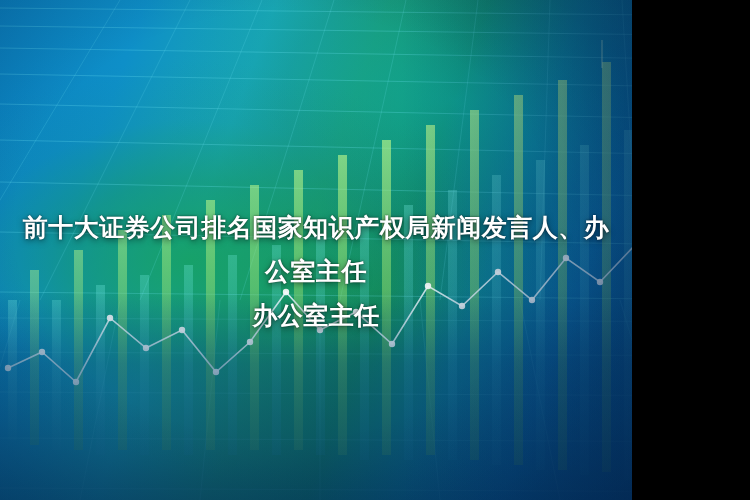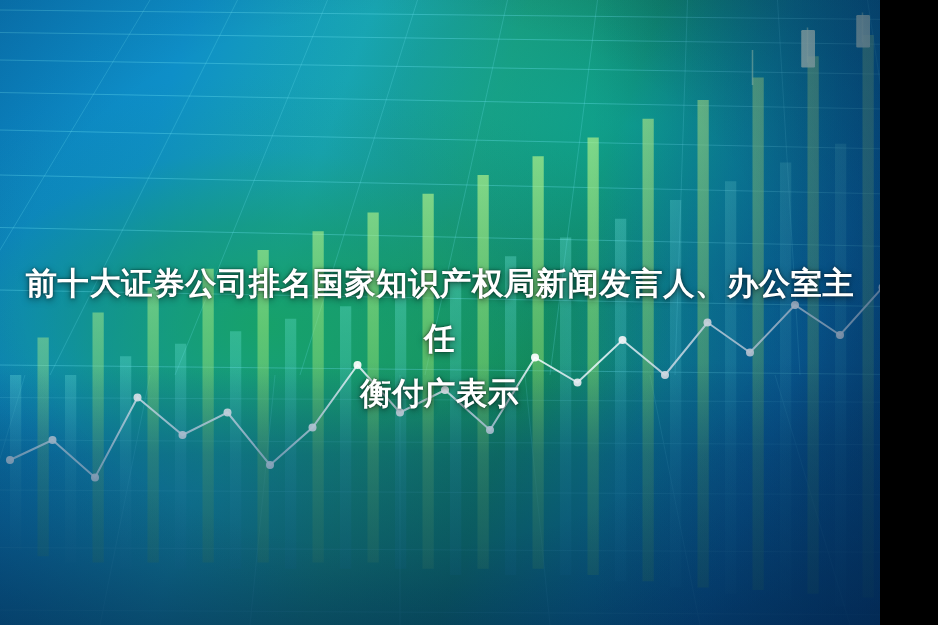--- a/index.html
+++ b/index.html
@@ -2,21 +2,21 @@
 <html><head>
 <meta charset="utf-8">
 <style>
   html, body {
     margin: 0;
     padding: 0;
     background: #000;
   }
   #stage {
     position: relative;
-    width: 704px;
+    width: 632px;
     height: 500px;
     overflow: hidden;
     font-family: "Liberation Sans", sans-serif;
   }
 
   
   .bg-base {
     position: absolute;
     inset: 0;
     background: linear-gradient(110deg, #0a7fbf 0%, #0e8fc8 18%, #1aa8b0 34%, #1c9d6a 48%, #138a55 60%, #0d7f8f 72%, #0a6ea8 84%, #074f86 100%);
@@ -222,16 +222,16 @@
       <circle cx="740" cy="252" r="3.2"></circle>
     </g>
   </svg>
 
   <div class="bg-dark-bottom"></div>
   <div class="bg-dark-right"></div>
   <div class="vignette"></div>
 
   <div class="caption">
     <span class="line">前十大证券公司排名国家知识产权局新闻发言人、办公室主任</span>
-    <span class="line">衡付广表示</span>
+    <span class="line">办公室主任</span>
   </div>
 
 </div>
 
 </body></html>

